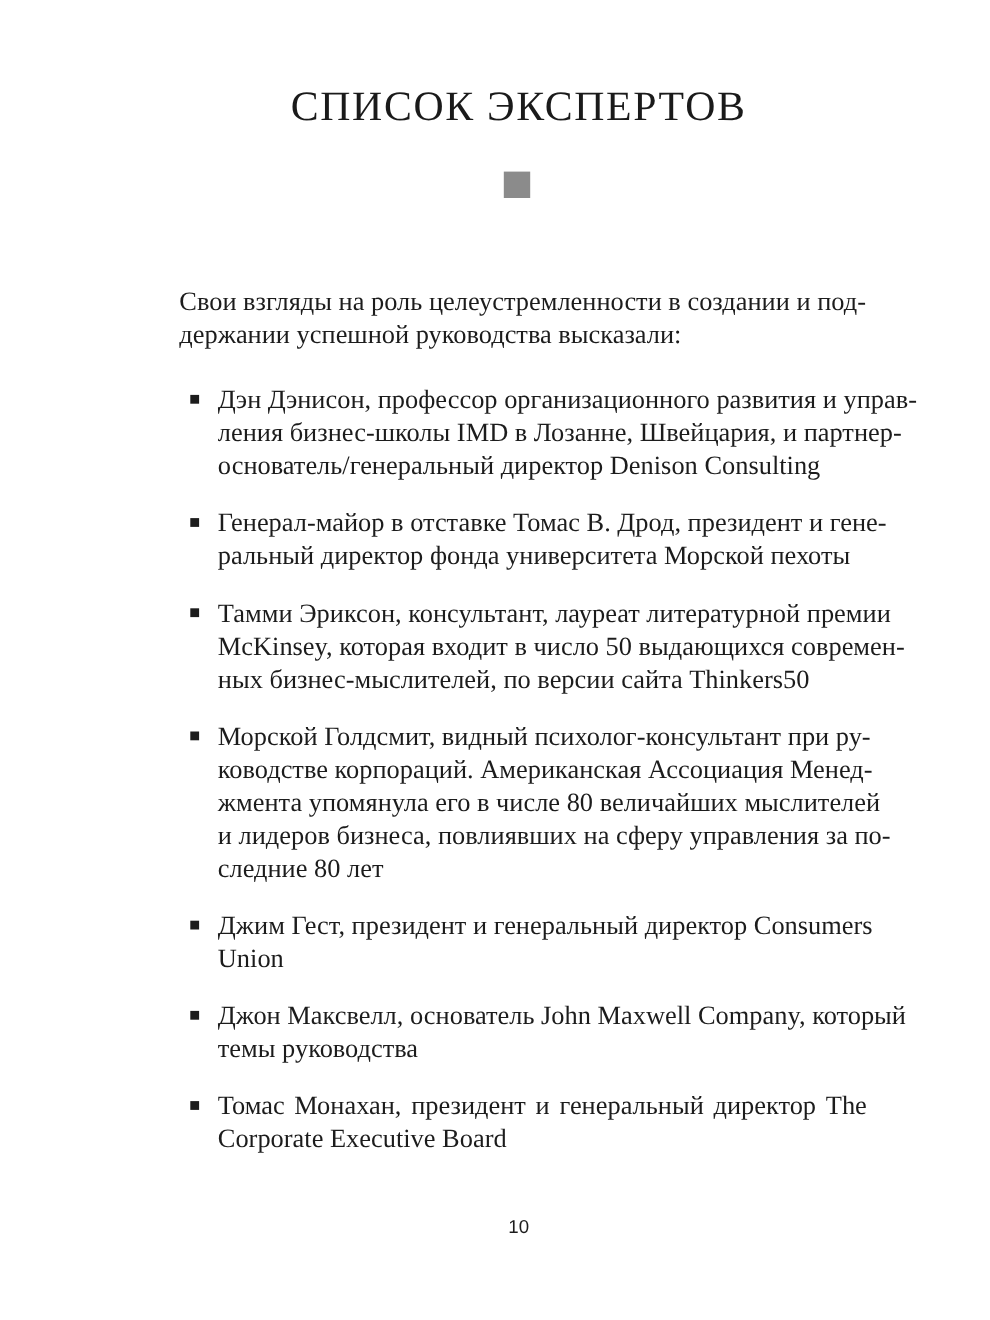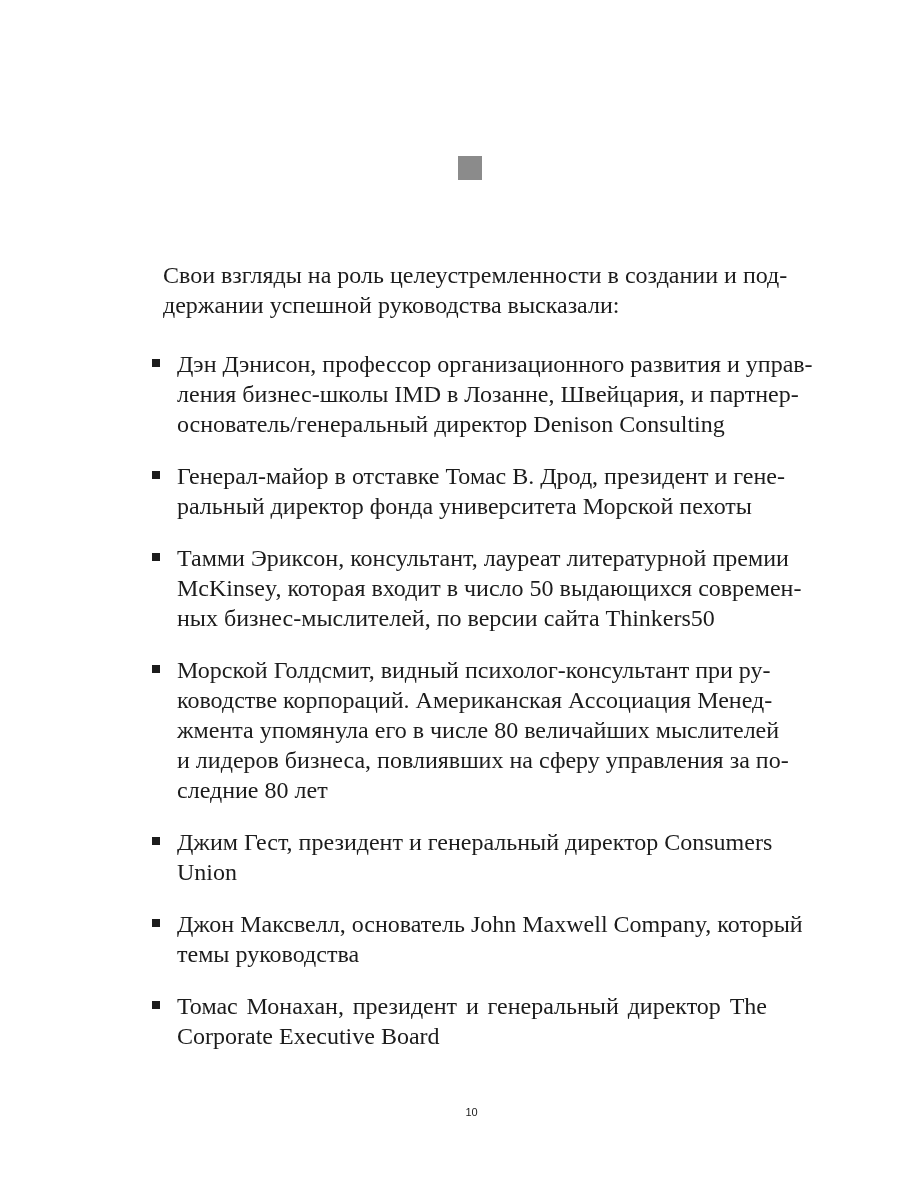--- a/index.html
+++ b/index.html
@@ -51,21 +51,21 @@
     line-height: 30px;
     text-align: justify;
     text-align-last: justify;
     white-space: nowrap;
   }
   .line.last {
     text-align-last: left;
   }
   .experts {
     position: absolute;
-    left: 150px;
+    left: 171px;
     top: 349px;
     width: 617px;
   }
   .expert {
     position: relative;
     padding-left: 27px;
     margin-bottom: 22px;
   }
   .expert:last-child { margin-bottom: 0; }
   .marker {
@@ -76,28 +76,29 @@
     height: 8px;
     background: var(--text);
   }
   .pagenum {
     position: absolute;
     left: 163px;
     top: 1106px;
     width: 617px;
     text-align: center;
     font-family: "Liberation Sans", sans-serif;
-    font-size: 11px;
+    font-size: 17px;
     color: var(--text);
   }
 </style>
 </head>
 <body>
 
 <div class="page">
+  <h1 class="title">СПИСОК ЭКСПЕРТОВ</h1>
   <div class="ornament"></div>
   <div class="intro" id="intro">
       <div class="line">Свои взгляды на роль целеустремленности в создании и под-</div>
       <div class="line last">держании успешной руководства высказали:</div>
     </div>
   <div class="experts" id="experts">
       <div class="expert">
         <span class="marker"></span>
         <div class="line">Дэн Дэнисон, профессор организационного развития и управ-</div>
         <div class="line">ления бизнес-школы IMD в Лозанне, Швейцария, и партнер-</div>

